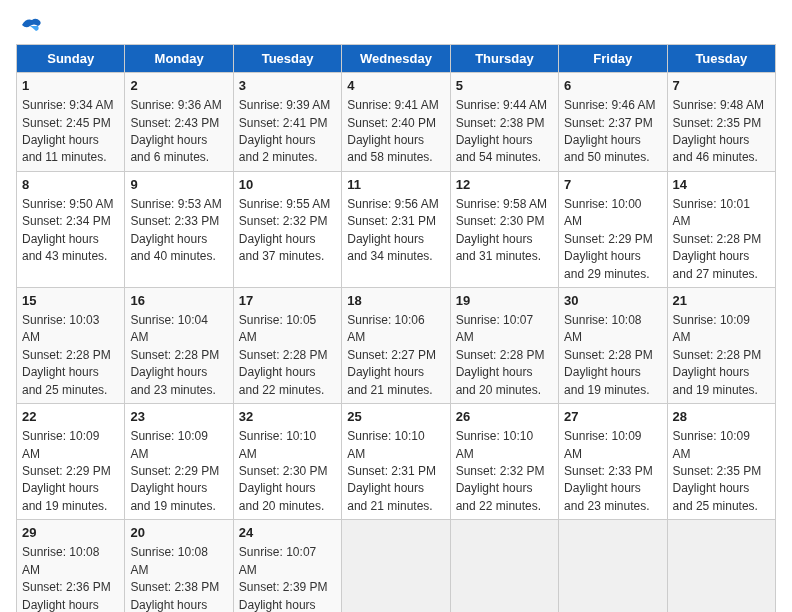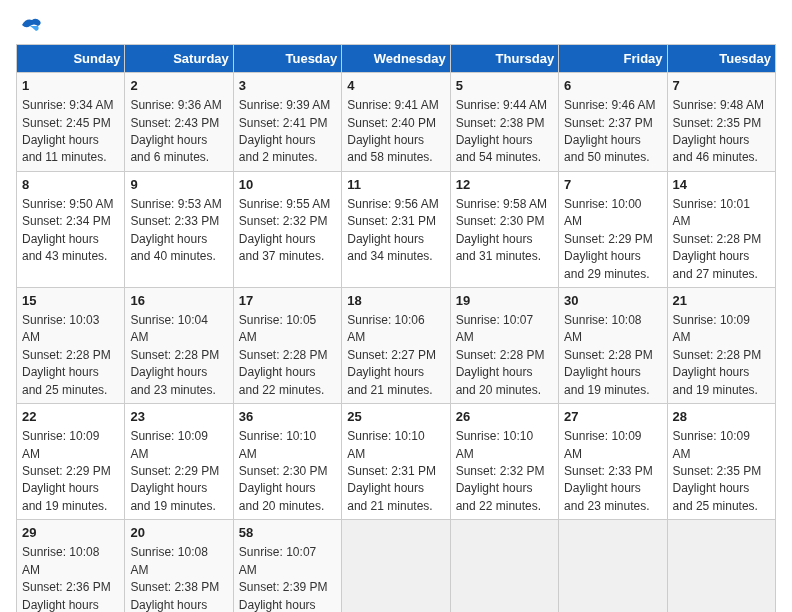--- a/index.html
+++ b/index.html
@@ -57,21 +57,21 @@
     .calendar {
       width: 100%;
       border-collapse: collapse;
     }
     .calendar thead tr th {
       background-color: #1565c0;
       color: #fff;
       font-size: 13px;
       font-weight: bold;
       padding: 6px 4px;
-      text-align: right;
+      text-align: center;
       border: 1px solid #ccc;
     }
     .calendar tbody tr td {
       border: 1px solid #ccc;
       vertical-align: top;
       padding: 4px 5px;
       width: 108px;
       min-height: 80px;
       background: #fff;
       font-size: 10.5px;
@@ -117,21 +117,21 @@
   <div class="title-area">
     <div class="month-title"></div>
     <div class="subtitle"></div>
   </div>
 </div>
 
 <table class="calendar">
   <thead>
     <tr id="header-row">
         <th>Sunday</th>
-        <th>Saturday</th>
+        <th>Monday</th>
         <th>Tuesday</th>
         <th>Wednesday</th>
         <th>Thursday</th>
         <th>Friday</th>
         <th>Tuesday</th>
       </tr>
   </thead>
   <tbody id="calendar-body">
   <tr>
         <td><span class="day-number">1</span><span class="day-info">Sunrise: 9:34 AM<br>Sunset: 2:45 PM<br>Daylight hours<br>and 11 minutes.</span></td>
@@ -156,29 +156,29 @@
         <td><span class="day-number">16</span><span class="day-info">Sunrise: 10:04 AM<br>Sunset: 2:28 PM<br>Daylight hours<br>and 23 minutes.</span></td>
         <td><span class="day-number">17</span><span class="day-info">Sunrise: 10:05 AM<br>Sunset: 2:28 PM<br>Daylight hours<br>and 22 minutes.</span></td>
         <td><span class="day-number">18</span><span class="day-info">Sunrise: 10:06 AM<br>Sunset: 2:27 PM<br>Daylight hours<br>and 21 minutes.</span></td>
         <td><span class="day-number">19</span><span class="day-info">Sunrise: 10:07 AM<br>Sunset: 2:28 PM<br>Daylight hours<br>and 20 minutes.</span></td>
         <td><span class="day-number">30</span><span class="day-info">Sunrise: 10:08 AM<br>Sunset: 2:28 PM<br>Daylight hours<br>and 19 minutes.</span></td>
         <td><span class="day-number">21</span><span class="day-info">Sunrise: 10:09 AM<br>Sunset: 2:28 PM<br>Daylight hours<br>and 19 minutes.</span></td>
       </tr>
       <tr>
         <td><span class="day-number">22</span><span class="day-info">Sunrise: 10:09 AM<br>Sunset: 2:29 PM<br>Daylight hours<br>and 19 minutes.</span></td>
         <td><span class="day-number">23</span><span class="day-info">Sunrise: 10:09 AM<br>Sunset: 2:29 PM<br>Daylight hours<br>and 19 minutes.</span></td>
-        <td><span class="day-number">36</span><span class="day-info">Sunrise: 10:10 AM<br>Sunset: 2:30 PM<br>Daylight hours<br>and 20 minutes.</span></td>
+        <td><span class="day-number">32</span><span class="day-info">Sunrise: 10:10 AM<br>Sunset: 2:30 PM<br>Daylight hours<br>and 20 minutes.</span></td>
         <td><span class="day-number">25</span><span class="day-info">Sunrise: 10:10 AM<br>Sunset: 2:31 PM<br>Daylight hours<br>and 21 minutes.</span></td>
         <td><span class="day-number">26</span><span class="day-info">Sunrise: 10:10 AM<br>Sunset: 2:32 PM<br>Daylight hours<br>and 22 minutes.</span></td>
         <td><span class="day-number">27</span><span class="day-info">Sunrise: 10:09 AM<br>Sunset: 2:33 PM<br>Daylight hours<br>and 23 minutes.</span></td>
         <td><span class="day-number">28</span><span class="day-info">Sunrise: 10:09 AM<br>Sunset: 2:35 PM<br>Daylight hours<br>and 25 minutes.</span></td>
       </tr>
       <tr>
         <td><span class="day-number">29</span><span class="day-info">Sunrise: 10:08 AM<br>Sunset: 2:36 PM<br>Daylight hours<br>and 27 minutes.</span></td>
         <td><span class="day-number">20</span><span class="day-info">Sunrise: 10:08 AM<br>Sunset: 2:38 PM<br>Daylight hours<br>and 29 minutes.</span></td>
-        <td><span class="day-number">58</span><span class="day-info">Sunrise: 10:07 AM<br>Sunset: 2:39 PM<br>Daylight hours<br>and 32 minutes.</span></td>
+        <td><span class="day-number">24</span><span class="day-info">Sunrise: 10:07 AM<br>Sunset: 2:39 PM<br>Daylight hours<br>and 32 minutes.</span></td>
         <td class="empty-cell"></td>
         <td class="empty-cell"></td>
         <td class="empty-cell"></td>
         <td class="empty-cell"></td>
       </tr>
     </tbody>
 </table>
 
 </body></html>

